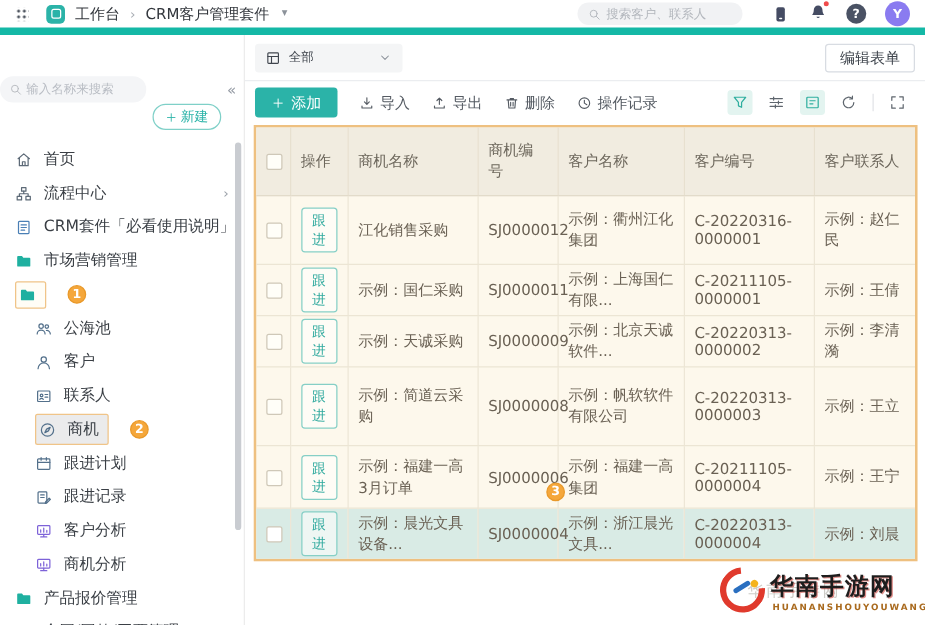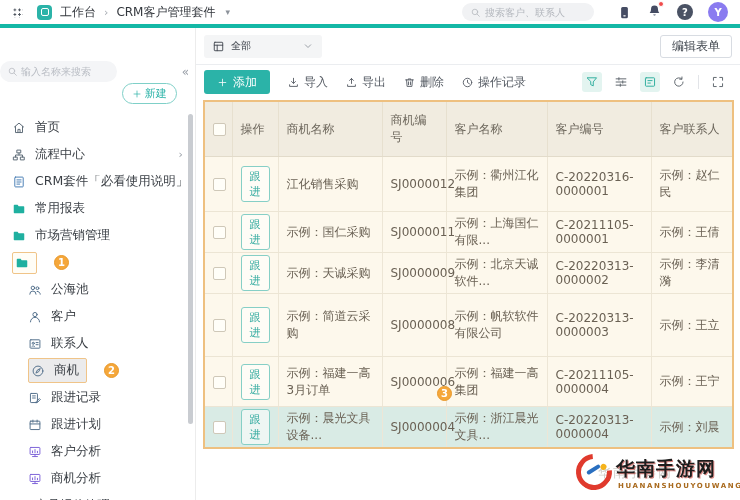--- a/index.html
+++ b/index.html
@@ -3,21 +3,21 @@
 <meta charset="utf-8">
 <style>
   * { margin:0; padding:0; box-sizing:border-box; }
   body { font-family:"DejaVu Sans","Liberation Sans",sans-serif; background:#888; }
   .screen { width:740px; height:500px; background:#fff; position:relative; overflow:hidden;
             font-family:"DejaVu Sans","Liberation Sans",sans-serif; color:#3a3f45; }
   .ic { fill:none; stroke:currentColor; stroke-width:1.4; stroke-linecap:round; stroke-linejoin:round; flex:none; }
 
   
   .topbar { height:28px; display:flex; align-items:center; padding:0 12px; gap:8px;
-            background:#fff; border-bottom:4px solid #14b8a6; }
+            background:#fff; border-bottom:6px solid #14b8a6; }
   .grid-dots { width:11px; height:11px; flex:none;
     background-image:radial-gradient(#4d545e 1.1px, transparent 1.3px);
     background-size:4.6px 4.6px; background-position:0.6px 0.6px; }
   .appicon { width:15px; height:15px; border-radius:4px; background:#2bb3a8; position:relative; flex:none; margin-left:6px;}
   .appicon::after { content:""; position:absolute; inset:3.5px; border:1.5px solid #fff; border-radius:2px; }
   .crumb-txt { font-size:12px; color:#33373d; }
   .crumb-sep { color:#a7acb3; font-size:11px; }
   .caret { color:#8c929a; font-size:9px; margin-left:2px; }
   .topbar-right { margin-left:auto; display:flex; align-items:center; gap:15px; }
   .top-search { width:132px; height:18px; background:#f1f2f4; border-radius:9px;
@@ -295,26 +295,20 @@
         <div class="mi">
           <svg class="ic ic-doc" width="14" height="14">
               <use href="#i-doc"></use>
             </svg>
           <span class="lbl">CRM套件「必看使用说明」</span>
         </div>
         <div class="mi">
           <svg class="ic ic-folder" width="14" height="14">
               <use href="#i-folder"></use>
             </svg>
-          <span class="lbl">常用报表</span>
-        </div>
-        <div class="mi">
-          <svg class="ic ic-folder" width="14" height="14">
-              <use href="#i-folder"></use>
-            </svg>
           <span class="lbl">市场营销管理</span>
         </div>
         <div class="mi">
           <span class="boxwrap">
             <svg class="ic ic-folder" width="14" height="14">
                 <use href="#i-folder"></use>
               </svg>
           </span>
           <span class="nbadge">1</span>
         </div>
@@ -340,29 +334,29 @@
           <span class="boxwrap sel">
             <svg class="ic ic-sub" width="14" height="14">
                 <use href="#i-compass"></use>
               </svg>
             <span class="lbl">商机</span>
           </span>
           <span class="nbadge">2</span>
         </div>
         <div class="mi sub">
           <svg class="ic ic-sub" width="14" height="14">
+              <use href="#i-cal"></use>
+            </svg>
+          <span class="lbl">跟进计划</span>
+        </div>
+        <div class="mi sub">
+          <svg class="ic ic-sub" width="14" height="14">
               <use href="#i-rec"></use>
             </svg>
           <span class="lbl">跟进记录</span>
-        </div>
-        <div class="mi sub">
-          <svg class="ic ic-sub" width="14" height="14">
-              <use href="#i-cal"></use>
-            </svg>
-          <span class="lbl">跟进计划</span>
         </div>
         <div class="mi sub">
           <svg class="ic ic-purple" width="14" height="14">
               <use href="#i-chart"></use>
             </svg>
           <span class="lbl">客户分析</span>
         </div>
         <div class="mi sub">
           <svg class="ic ic-purple" width="14" height="14">
               <use href="#i-chart"></use>

